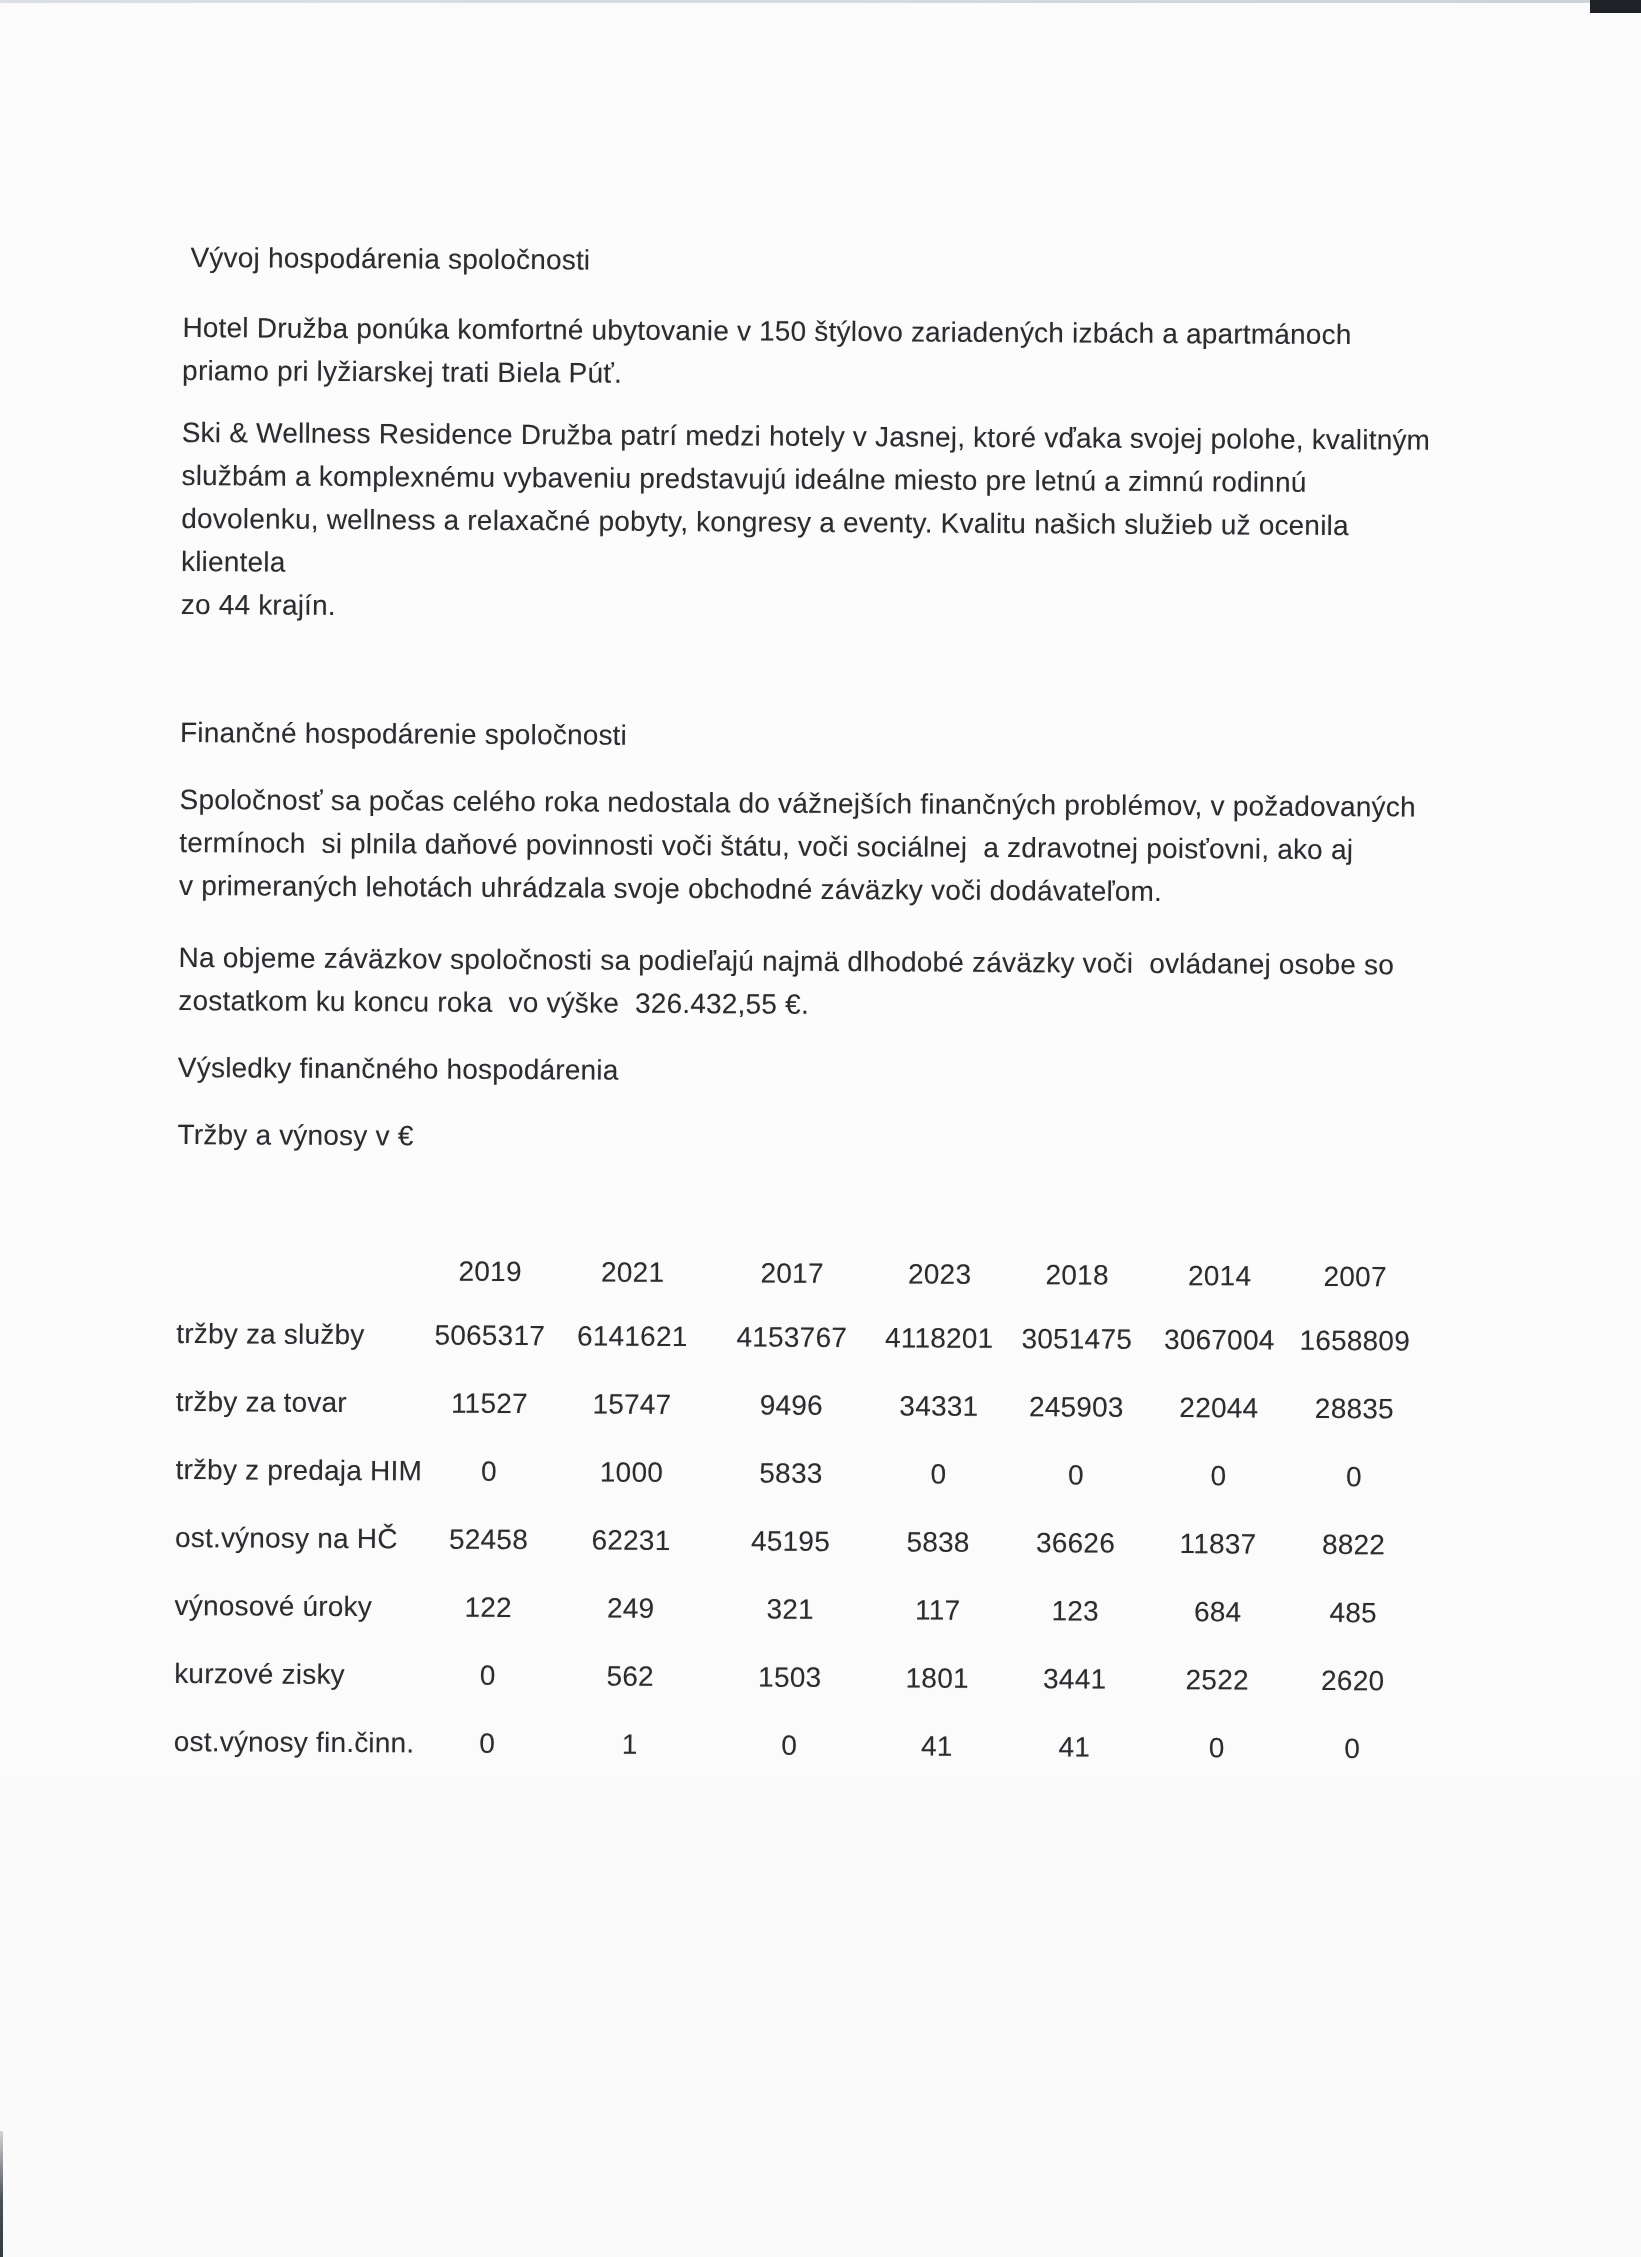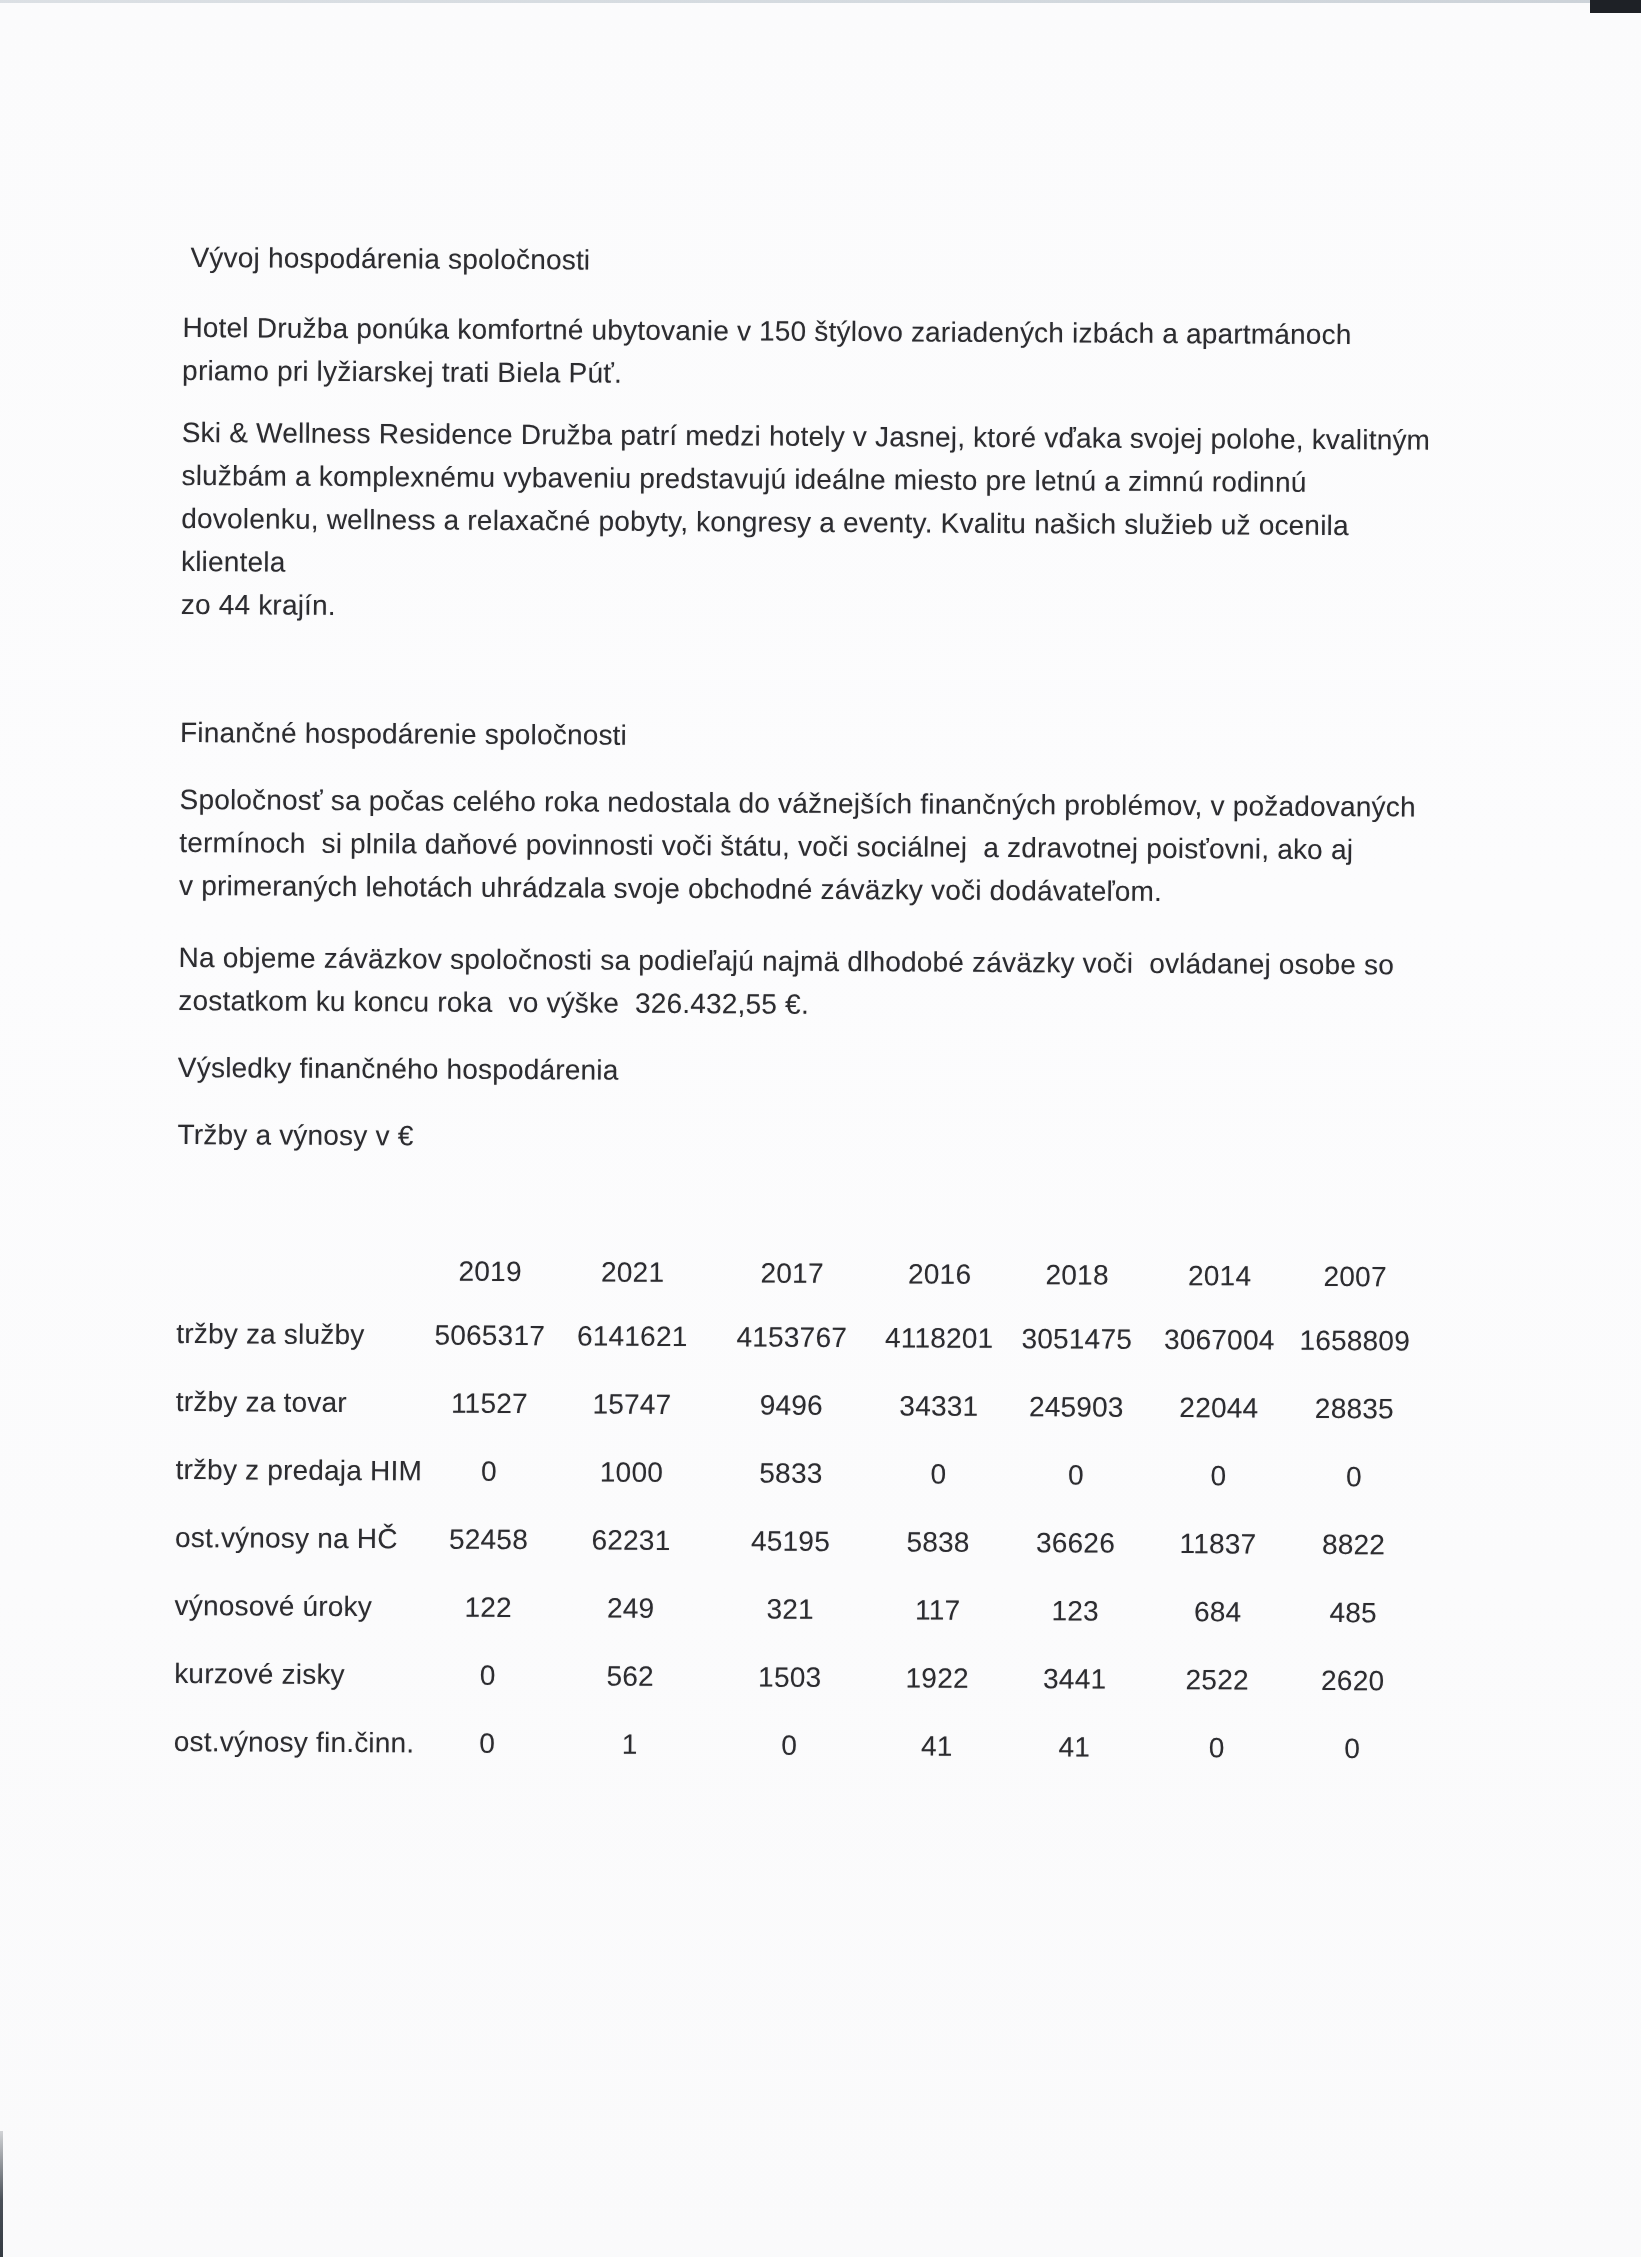--- a/index.html
+++ b/index.html
@@ -111,21 +111,21 @@
 
   <p class="heading h4">Tržby a výnosy v €</p>
 
   <div class="fin-table">
     <div class="trow header-row">
       <div class="cell label-cell"></div>
 
     <div class="cell">2019</div>
         <div class="cell">2021</div>
         <div class="cell">2017</div>
-        <div class="cell">2016</div>
+        <div class="cell">2023</div>
         <div class="cell">2018</div>
         <div class="cell">2014</div>
         <div class="cell">2007</div>
       </div>
     <div>
 
     <div class="trow">
           <div class="cell label-cell">tržby za služby</div>
           <div class="cell">5065317</div>
           <div class="cell">6141621</div>
@@ -173,21 +173,21 @@
           <div class="cell">117</div>
           <div class="cell">123</div>
           <div class="cell">684</div>
           <div class="cell">485</div>
         </div>
         <div class="trow">
           <div class="cell label-cell">kurzové zisky</div>
           <div class="cell">0</div>
           <div class="cell">562</div>
           <div class="cell">1503</div>
-          <div class="cell">1922</div>
+          <div class="cell">1801</div>
           <div class="cell">3441</div>
           <div class="cell">2522</div>
           <div class="cell">2620</div>
         </div>
         <div class="trow">
           <div class="cell label-cell">ost.výnosy fin.činn.</div>
           <div class="cell">0</div>
           <div class="cell">1</div>
           <div class="cell">0</div>
           <div class="cell">41</div>

